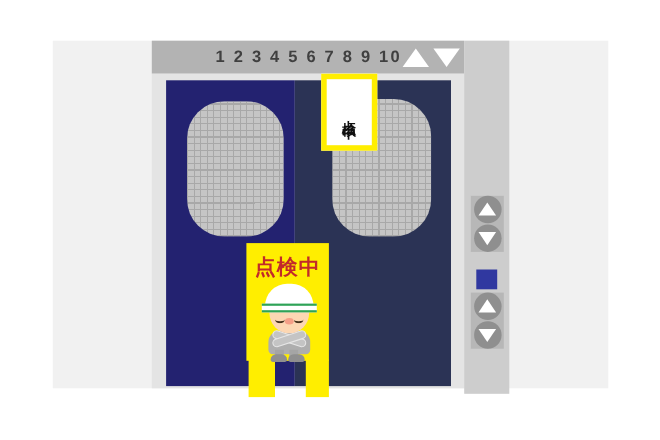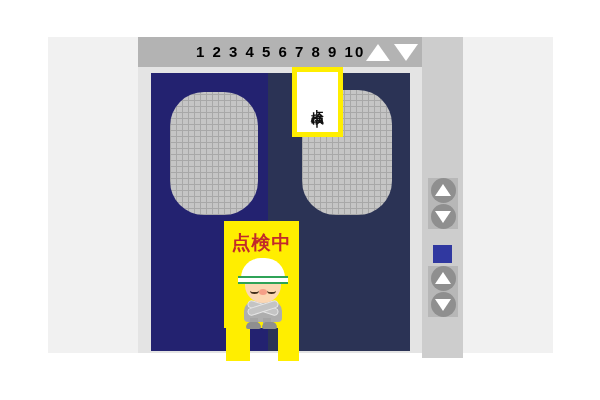--- a/index.html
+++ b/index.html
@@ -10,21 +10,21 @@
   .abs{position:absolute;}
 
   
   .wall{left:48px;top:37px;width:505px;height:316px;background:#f1f1f1;}
   .door-frame{left:138px;top:67px;width:284px;height:286px;background:#e4e4e4;}
 
   
   .indicator-bar{left:138px;top:37px;width:284px;height:30px;background:#b3b3b3;}
   .floor-numbers{
     position:absolute;left:58px;top:0;height:30px;line-height:30px;
-    color:#000000;font-size:15px;font-weight:bold;letter-spacing:2px;white-space:nowrap;
+    color:#404040;font-size:15px;font-weight:bold;letter-spacing:2px;white-space:nowrap;
   }
   .tri{width:0;height:0;position:absolute;}
   .ind-up{left:228px;top:7px;border-left:12px solid transparent;border-right:12px solid transparent;border-bottom:17px solid #ffffff;}
   .ind-down{left:256px;top:7px;border-left:12px solid transparent;border-right:12px solid transparent;border-top:17px solid #ffffff;}
 
   
   .door-left{left:151px;top:73px;width:117px;height:278px;background:#232270;}
   .door-right{left:268px;top:73px;width:142px;height:278px;background:#2b3355;}
   .door-window{
     background-color:#c5c5c5;

